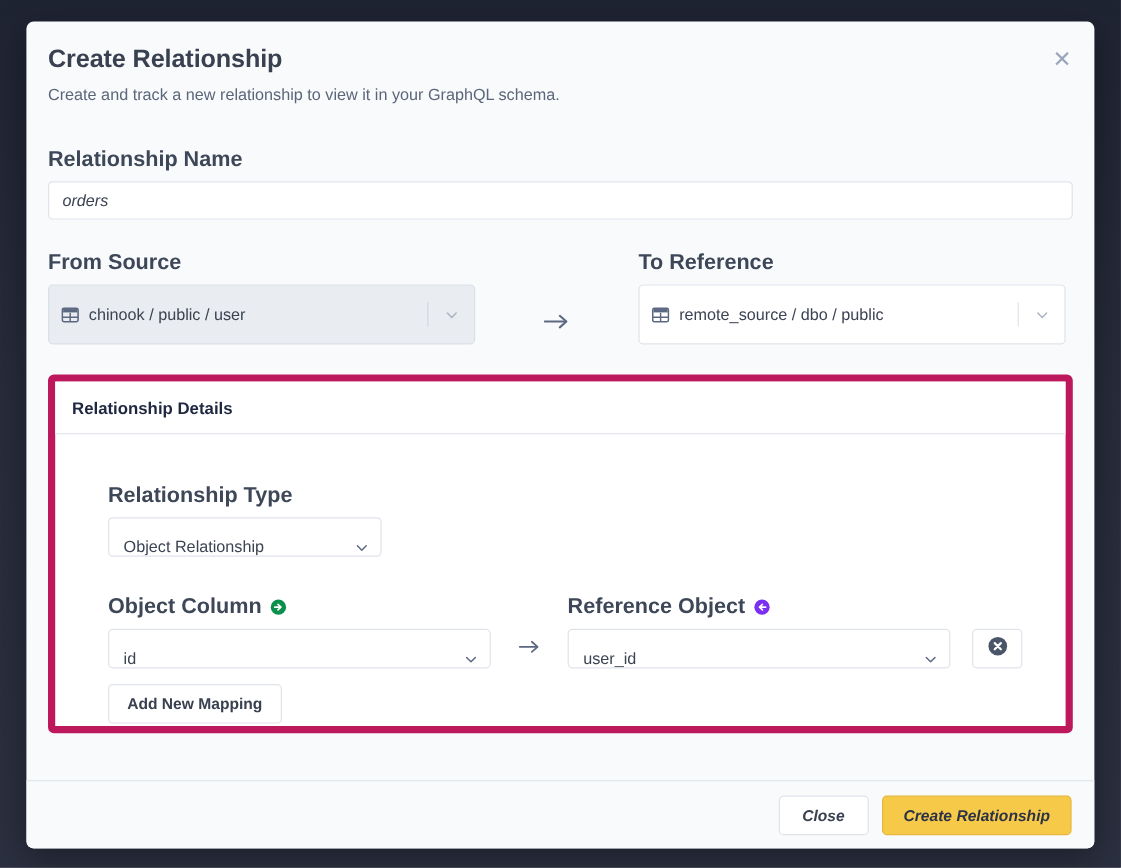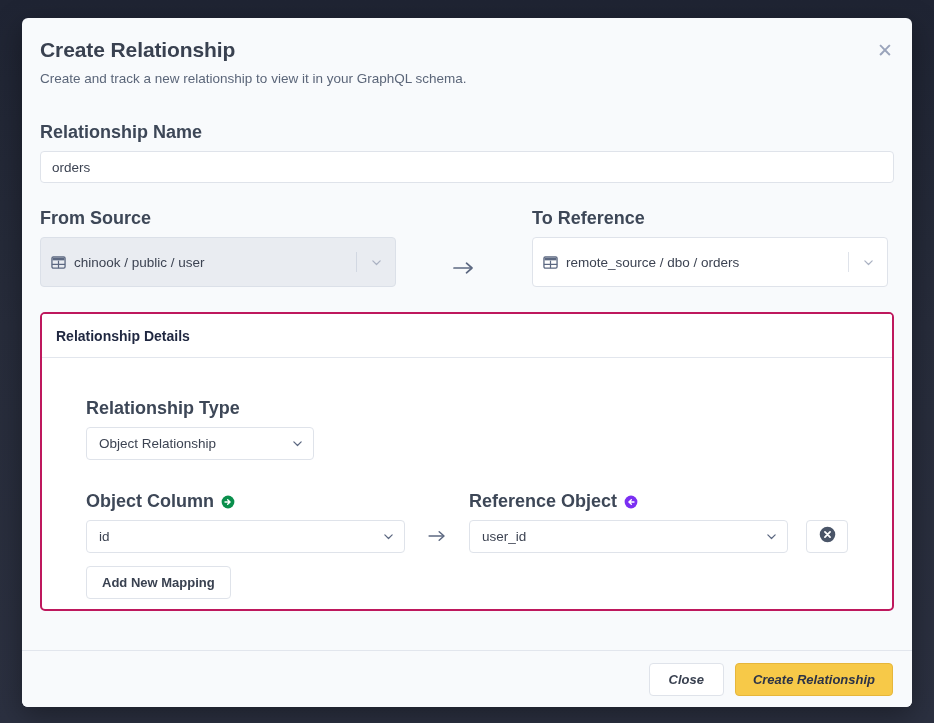--- a/index.html
+++ b/index.html
@@ -80,20 +80,21 @@
     width: 100%;
     height: 32px;
     border: 1px solid #dfe3ea;
     border-radius: 4px;
     background: #ffffff;
     font-family: "Liberation Sans", sans-serif;
     font-size: 13.5px;
     color: #3c4352;
     padding: 0 11px;
     outline: none;
+    font-style: italic;
   }
 
   
   .sr-row {
     display: flex;
     align-items: flex-end;
     padding-top: 25px;
   }
   .sr-col { width: 356px; }
   .sr-arrow {
@@ -140,21 +141,21 @@
   .chev {
     width: 38px;
     display: flex;
     align-items: center;
     justify-content: center;
   }
 
   
   .details-panel {
     margin-top: 25px;
-    border: 2px solid #be185d;
+    border: 6px solid #be185d;
     border-radius: 5px;
     background: #ffffff;
     height: 299px;
     overflow: hidden;
   }
   .details-header {
     height: 44px;
     border-bottom: 1px solid #e2e6ed;
     display: flex;
     align-items: center;
@@ -168,21 +169,21 @@
   }
   .details-content { padding: 40px 0 0 44px; }
 
   .small-select {
     position: relative;
     height: 33px;
     border: 1px solid #dfe3ea;
     border-radius: 4px;
     background: #ffffff;
     display: flex;
-    align-items: center;
+    align-items: flex-end;
     padding-left: 12px;
     cursor: pointer;
   }
   .small-select .select-text { margin-left: 0; }
   .small-select .chev { width: 32px; }
 
   .type-select { width: 228px; }
 
   .map-row {
     display: flex;
@@ -319,21 +320,21 @@
         <div class="field-label">To Reference</div>
         <div class="select-box">
           <span>
             <svg class="table-icon" viewBox="0 0 16 16" fill="none">
               <rect x="1" y="2" width="14" height="12" rx="1.5" stroke="#5c6881" stroke-width="1.4"></rect>
               <rect x="1.7" y="2.7" width="12.6" height="3" fill="#5c6881"></rect>
               <line x1="8" y1="6" x2="8" y2="14" stroke="#5c6881" stroke-width="1.3"></line>
               <line x1="1" y1="10" x2="15" y2="10" stroke="#5c6881" stroke-width="1.3"></line>
             </svg>
           </span>
-          <span class="select-text">remote_source / dbo / orders</span>
+          <span class="select-text">remote_source / dbo / public</span>
           <span class="select-divider"></span>
           <span class="chev">
             <svg width="13" height="13" viewBox="0 0 16 16" fill="none">
               <path d="M3.5 6 L8 10.5 L12.5 6" stroke="#aab2c2" stroke-width="1.5" stroke-linecap="round" stroke-linejoin="round"></path>
             </svg>
           </span>
         </div>
       </div>
 
     </div>

